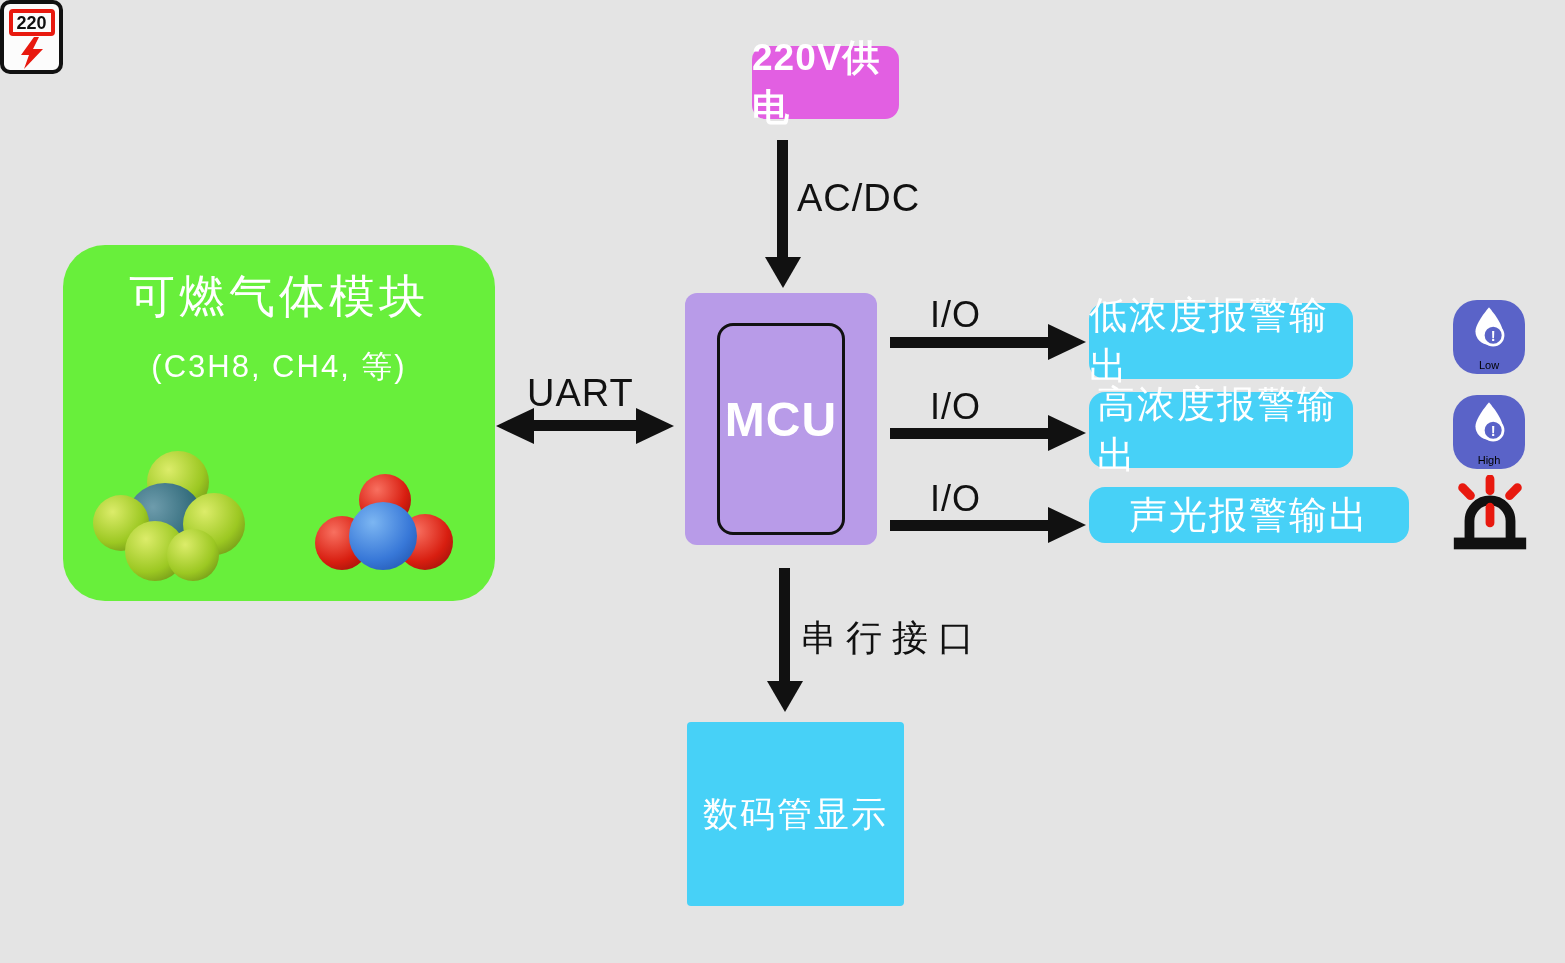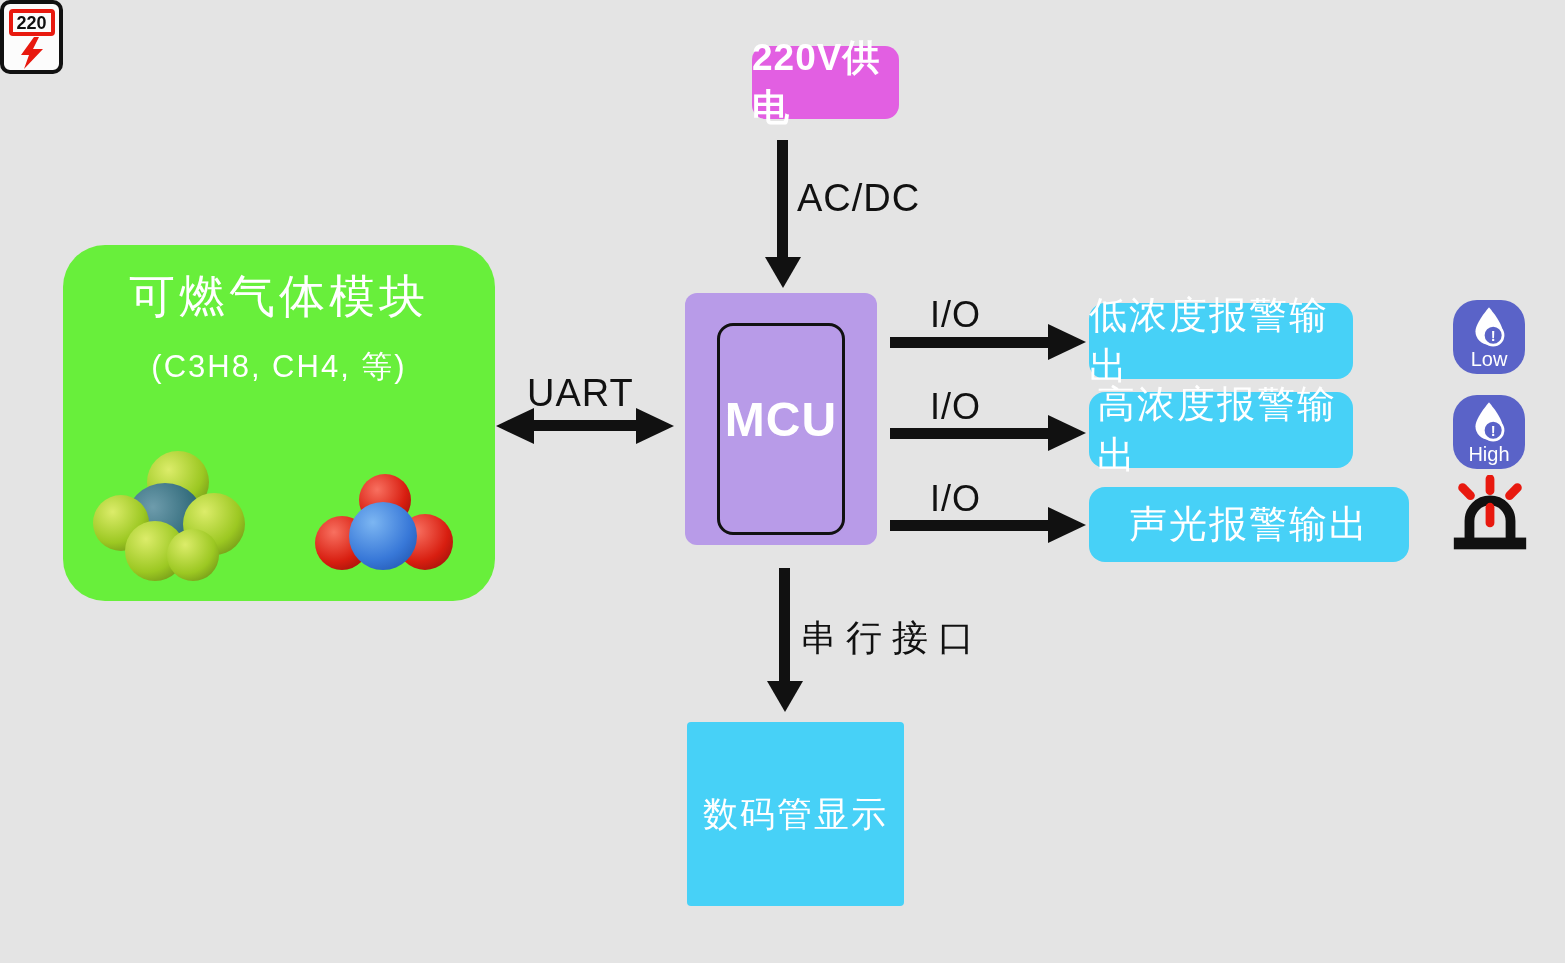--- a/index.html
+++ b/index.html
@@ -88,21 +88,21 @@
   }
   .serial-label { font-size:36px; letter-spacing:10px; }
   
   .level-icon {
     position:absolute; width:72px; height:74px;
     background:#5a63c8; border-radius:24px;
     display:flex; flex-direction:column; align-items:center; justify-content:flex-start;
   }
   .level-caption {
     position:absolute; bottom:3px; width:100%; text-align:center;
-    color:#ffffff; font-size:20px;
+    color:#000000; font-size:11px;
   }
   .siren-wrap { position:absolute; left:1446px; top:475px; width:88px; height:88px; }
   
   .sphere { position:absolute; border-radius:50%; }
   .sp-green { background:radial-gradient(circle at 35% 30%, #dcec6a, #9cc822 58%, #5c7c12); }
   .sp-teal  { background:radial-gradient(circle at 35% 30%, #6e9cac, #2e6878 58%, #143a48); }
   .sp-red   { background:radial-gradient(circle at 35% 30%, #f87060, #d81e10 58%, #880e08); }
   .sp-blue  { background:radial-gradient(circle at 35% 30%, #7cb6f2, #3878d8 58%, #1a4aa2); }
 </style>
 </head>
@@ -160,21 +160,21 @@
   <div class="shaft-h" style="left:890px; top:428px; width:162px;"></div>
   <div class="head-right" style="left:1048px; top:415px;"></div>
   <div class="edge-label" style="left:930px; top:386px; font-size:36px;">I/O</div>
 
   <div class="shaft-h" style="left:890px; top:520px; width:162px;"></div>
   <div class="head-right" style="left:1048px; top:507px;"></div>
   <div class="edge-label" style="left:930px; top:478px; font-size:36px;">I/O</div>
 
   <div class="blk output-block" style="top:303px;">低浓度报警输出</div>
   <div class="blk output-block" style="top:392px;padding-left:8px;">高浓度报警输出</div>
-  <div class="blk output-block" style="top:487px; width:320px; height:75px;">声光报警输出</div>
+  <div class="blk output-block" style="top:487px; width:320px; height:56px;">声光报警输出</div>
 
   <div class="level-icon" style="left:1453px; top:300px;">
     <svg width="50" height="50" viewBox="0 0 48 48" style="margin-top:3px;">
       <path d="M24 4 C24 4 11 19 11 27 A13 13 0 0 0 37 27 C37 19 24 4 24 4 Z" fill="#ffffff"></path>
       <circle cx="28" cy="31" r="9.5" fill="#5a63c8" stroke="#ffffff" stroke-width="2.6"></circle>
       <text x="28" y="36" text-anchor="middle" font-size="14" font-weight="bold" fill="#ffffff" font-family="Liberation Sans, sans-serif">!</text>
     </svg>
     <div class="level-caption">Low</div>
   </div>
 

